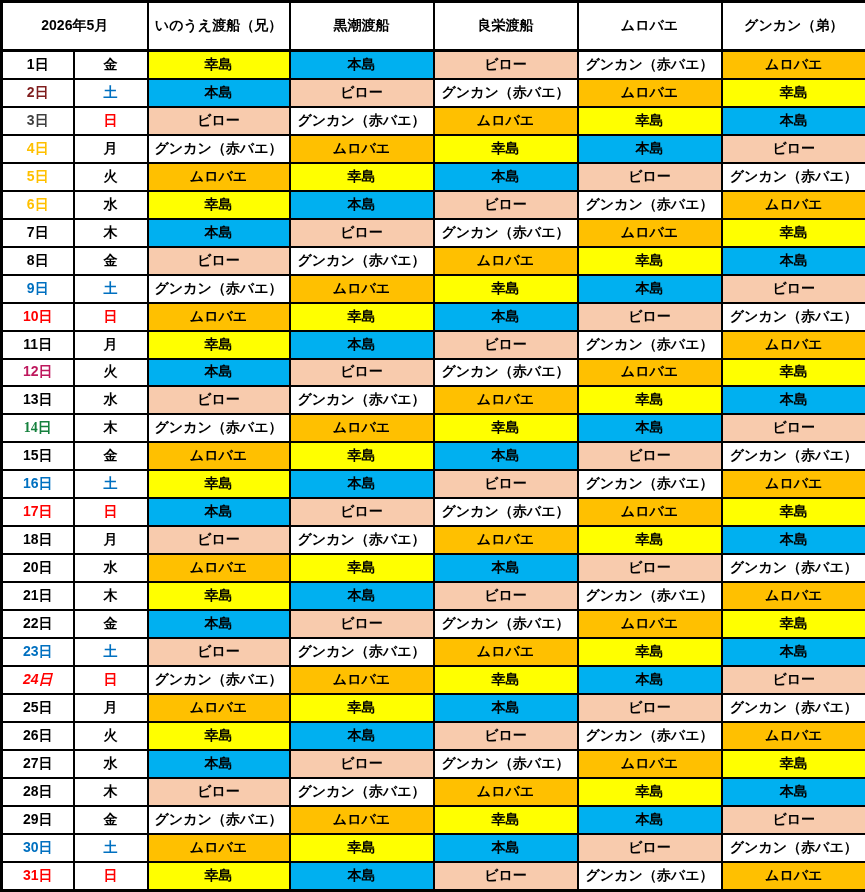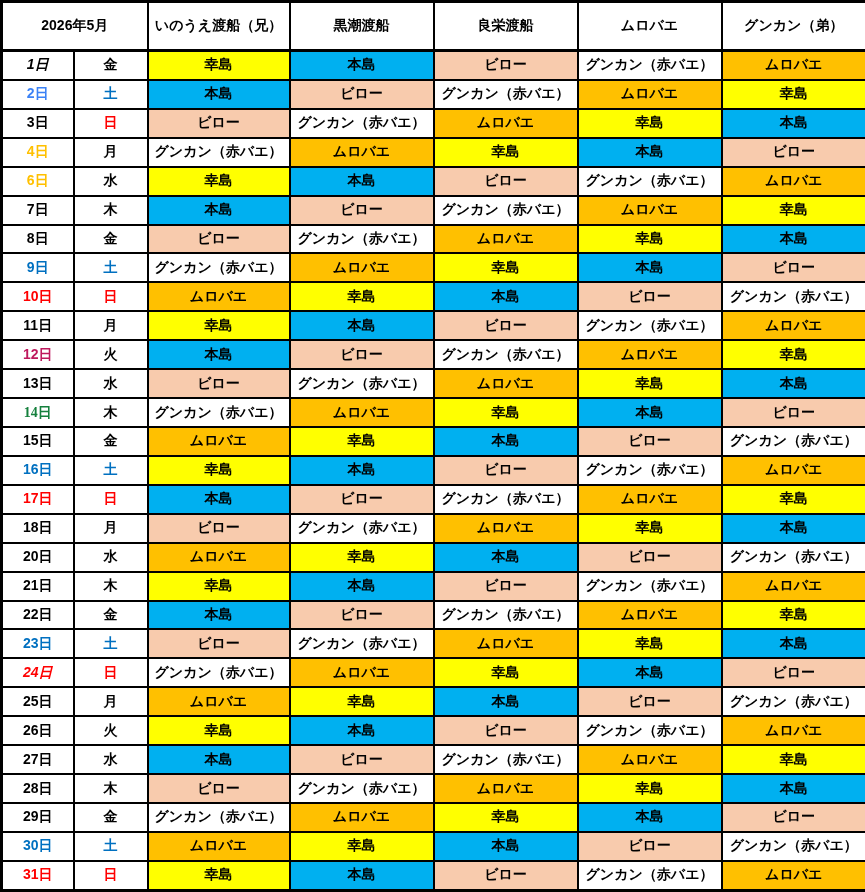--- a/index.html
+++ b/index.html
@@ -65,54 +65,63 @@
       <th colspan="2">2026年5月</th>
       <th>いのうえ渡船（兄）</th>
       <th>黒潮渡船</th>
       <th>良栄渡船</th>
       <th>ムロバエ</th>
       <th>グンカン（弟）</th>
     </tr>
   </thead>
   <tbody id="schedule-body">
       <tr>
-        <td class="day-cell" style="color: rgb(0, 0, 0); font-style: italic;">1日</td>
-        <td class="weekday-cell" style="color: rgb(0, 0, 0);">金</td>
-        <td class="assignment-cell" style="background: rgb(255, 255, 0);">幸島</td>
-        <td class="assignment-cell" style="background: rgb(0, 176, 240);">本島</td>
-        <td class="assignment-cell" style="background: rgb(248, 203, 173);">ビロー</td>
-        <td class="assignment-cell" style="background: rgb(255, 255, 255);">グンカン（赤バエ）</td>
-        <td class="assignment-cell" style="background: rgb(255, 192, 0);">ムロバエ</td>
-      </tr>
-      <tr>
-        <td class="day-cell" style="color: #3b82f6;">2日</td>
-        <td class="weekday-cell" style="color: rgb(0, 112, 192);">土</td>
-        <td class="assignment-cell" style="background: rgb(0, 176, 240);">本島</td>
-        <td class="assignment-cell" style="background: rgb(248, 203, 173);">ビロー</td>
-        <td class="assignment-cell" style="background: rgb(255, 255, 255);">グンカン（赤バエ）</td>
-        <td class="assignment-cell" style="background: rgb(255, 192, 0);">ムロバエ</td>
-        <td class="assignment-cell" style="background: rgb(255, 255, 0);">幸島</td>
-      </tr>
-      <tr>
-        <td class="day-cell" style="color: #000000;">3日</td>
+        <td class="day-cell" style="color: rgb(0, 0, 0);">1日</td>
+        <td class="weekday-cell" style="color: rgb(0, 0, 0);">金</td>
+        <td class="assignment-cell" style="background: rgb(255, 255, 0);">幸島</td>
+        <td class="assignment-cell" style="background: rgb(0, 176, 240);">本島</td>
+        <td class="assignment-cell" style="background: rgb(248, 203, 173);">ビロー</td>
+        <td class="assignment-cell" style="background: rgb(255, 255, 255);">グンカン（赤バエ）</td>
+        <td class="assignment-cell" style="background: rgb(255, 192, 0);">ムロバエ</td>
+      </tr>
+      <tr>
+        <td class="day-cell" style="color: #7f1d1d;">2日</td>
+        <td class="weekday-cell" style="color: rgb(0, 112, 192);">土</td>
+        <td class="assignment-cell" style="background: rgb(0, 176, 240);">本島</td>
+        <td class="assignment-cell" style="background: rgb(248, 203, 173);">ビロー</td>
+        <td class="assignment-cell" style="background: rgb(255, 255, 255);">グンカン（赤バエ）</td>
+        <td class="assignment-cell" style="background: rgb(255, 192, 0);">ムロバエ</td>
+        <td class="assignment-cell" style="background: rgb(255, 255, 0);">幸島</td>
+      </tr>
+      <tr>
+        <td class="day-cell" style="color: #404040;">3日</td>
         <td class="weekday-cell" style="color: rgb(255, 0, 0);">日</td>
         <td class="assignment-cell" style="background: rgb(248, 203, 173);">ビロー</td>
         <td class="assignment-cell" style="background: rgb(255, 255, 255);">グンカン（赤バエ）</td>
         <td class="assignment-cell" style="background: rgb(255, 192, 0);">ムロバエ</td>
         <td class="assignment-cell" style="background: rgb(255, 255, 0);">幸島</td>
         <td class="assignment-cell" style="background: rgb(0, 176, 240);">本島</td>
       </tr>
       <tr>
         <td class="day-cell" style="color: rgb(255, 192, 0);">4日</td>
         <td class="weekday-cell" style="color: rgb(0, 0, 0);">月</td>
         <td class="assignment-cell" style="background: rgb(255, 255, 255);">グンカン（赤バエ）</td>
         <td class="assignment-cell" style="background: rgb(255, 192, 0);">ムロバエ</td>
         <td class="assignment-cell" style="background: rgb(255, 255, 0);">幸島</td>
         <td class="assignment-cell" style="background: rgb(0, 176, 240);">本島</td>
         <td class="assignment-cell" style="background: rgb(248, 203, 173);">ビロー</td>
+      </tr>
+      <tr>
+        <td class="day-cell" style="color: rgb(255, 192, 0);">5日</td>
+        <td class="weekday-cell" style="color: rgb(0, 0, 0);">火</td>
+        <td class="assignment-cell" style="background: rgb(255, 192, 0);">ムロバエ</td>
+        <td class="assignment-cell" style="background: rgb(255, 255, 0);">幸島</td>
+        <td class="assignment-cell" style="background: rgb(0, 176, 240);">本島</td>
+        <td class="assignment-cell" style="background: rgb(248, 203, 173);">ビロー</td>
+        <td class="assignment-cell" style="background: rgb(255, 255, 255);">グンカン（赤バエ）</td>
       </tr>
       <tr>
         <td class="day-cell" style="color: rgb(255, 192, 0);">6日</td>
         <td class="weekday-cell" style="color: rgb(0, 0, 0);">水</td>
         <td class="assignment-cell" style="background: rgb(255, 255, 0);">幸島</td>
         <td class="assignment-cell" style="background: rgb(0, 176, 240);">本島</td>
         <td class="assignment-cell" style="background: rgb(248, 203, 173);">ビロー</td>
         <td class="assignment-cell" style="background: rgb(255, 255, 255);">グンカン（赤バエ）</td>
         <td class="assignment-cell" style="background: rgb(255, 192, 0);">ムロバエ</td>
       </tr>

